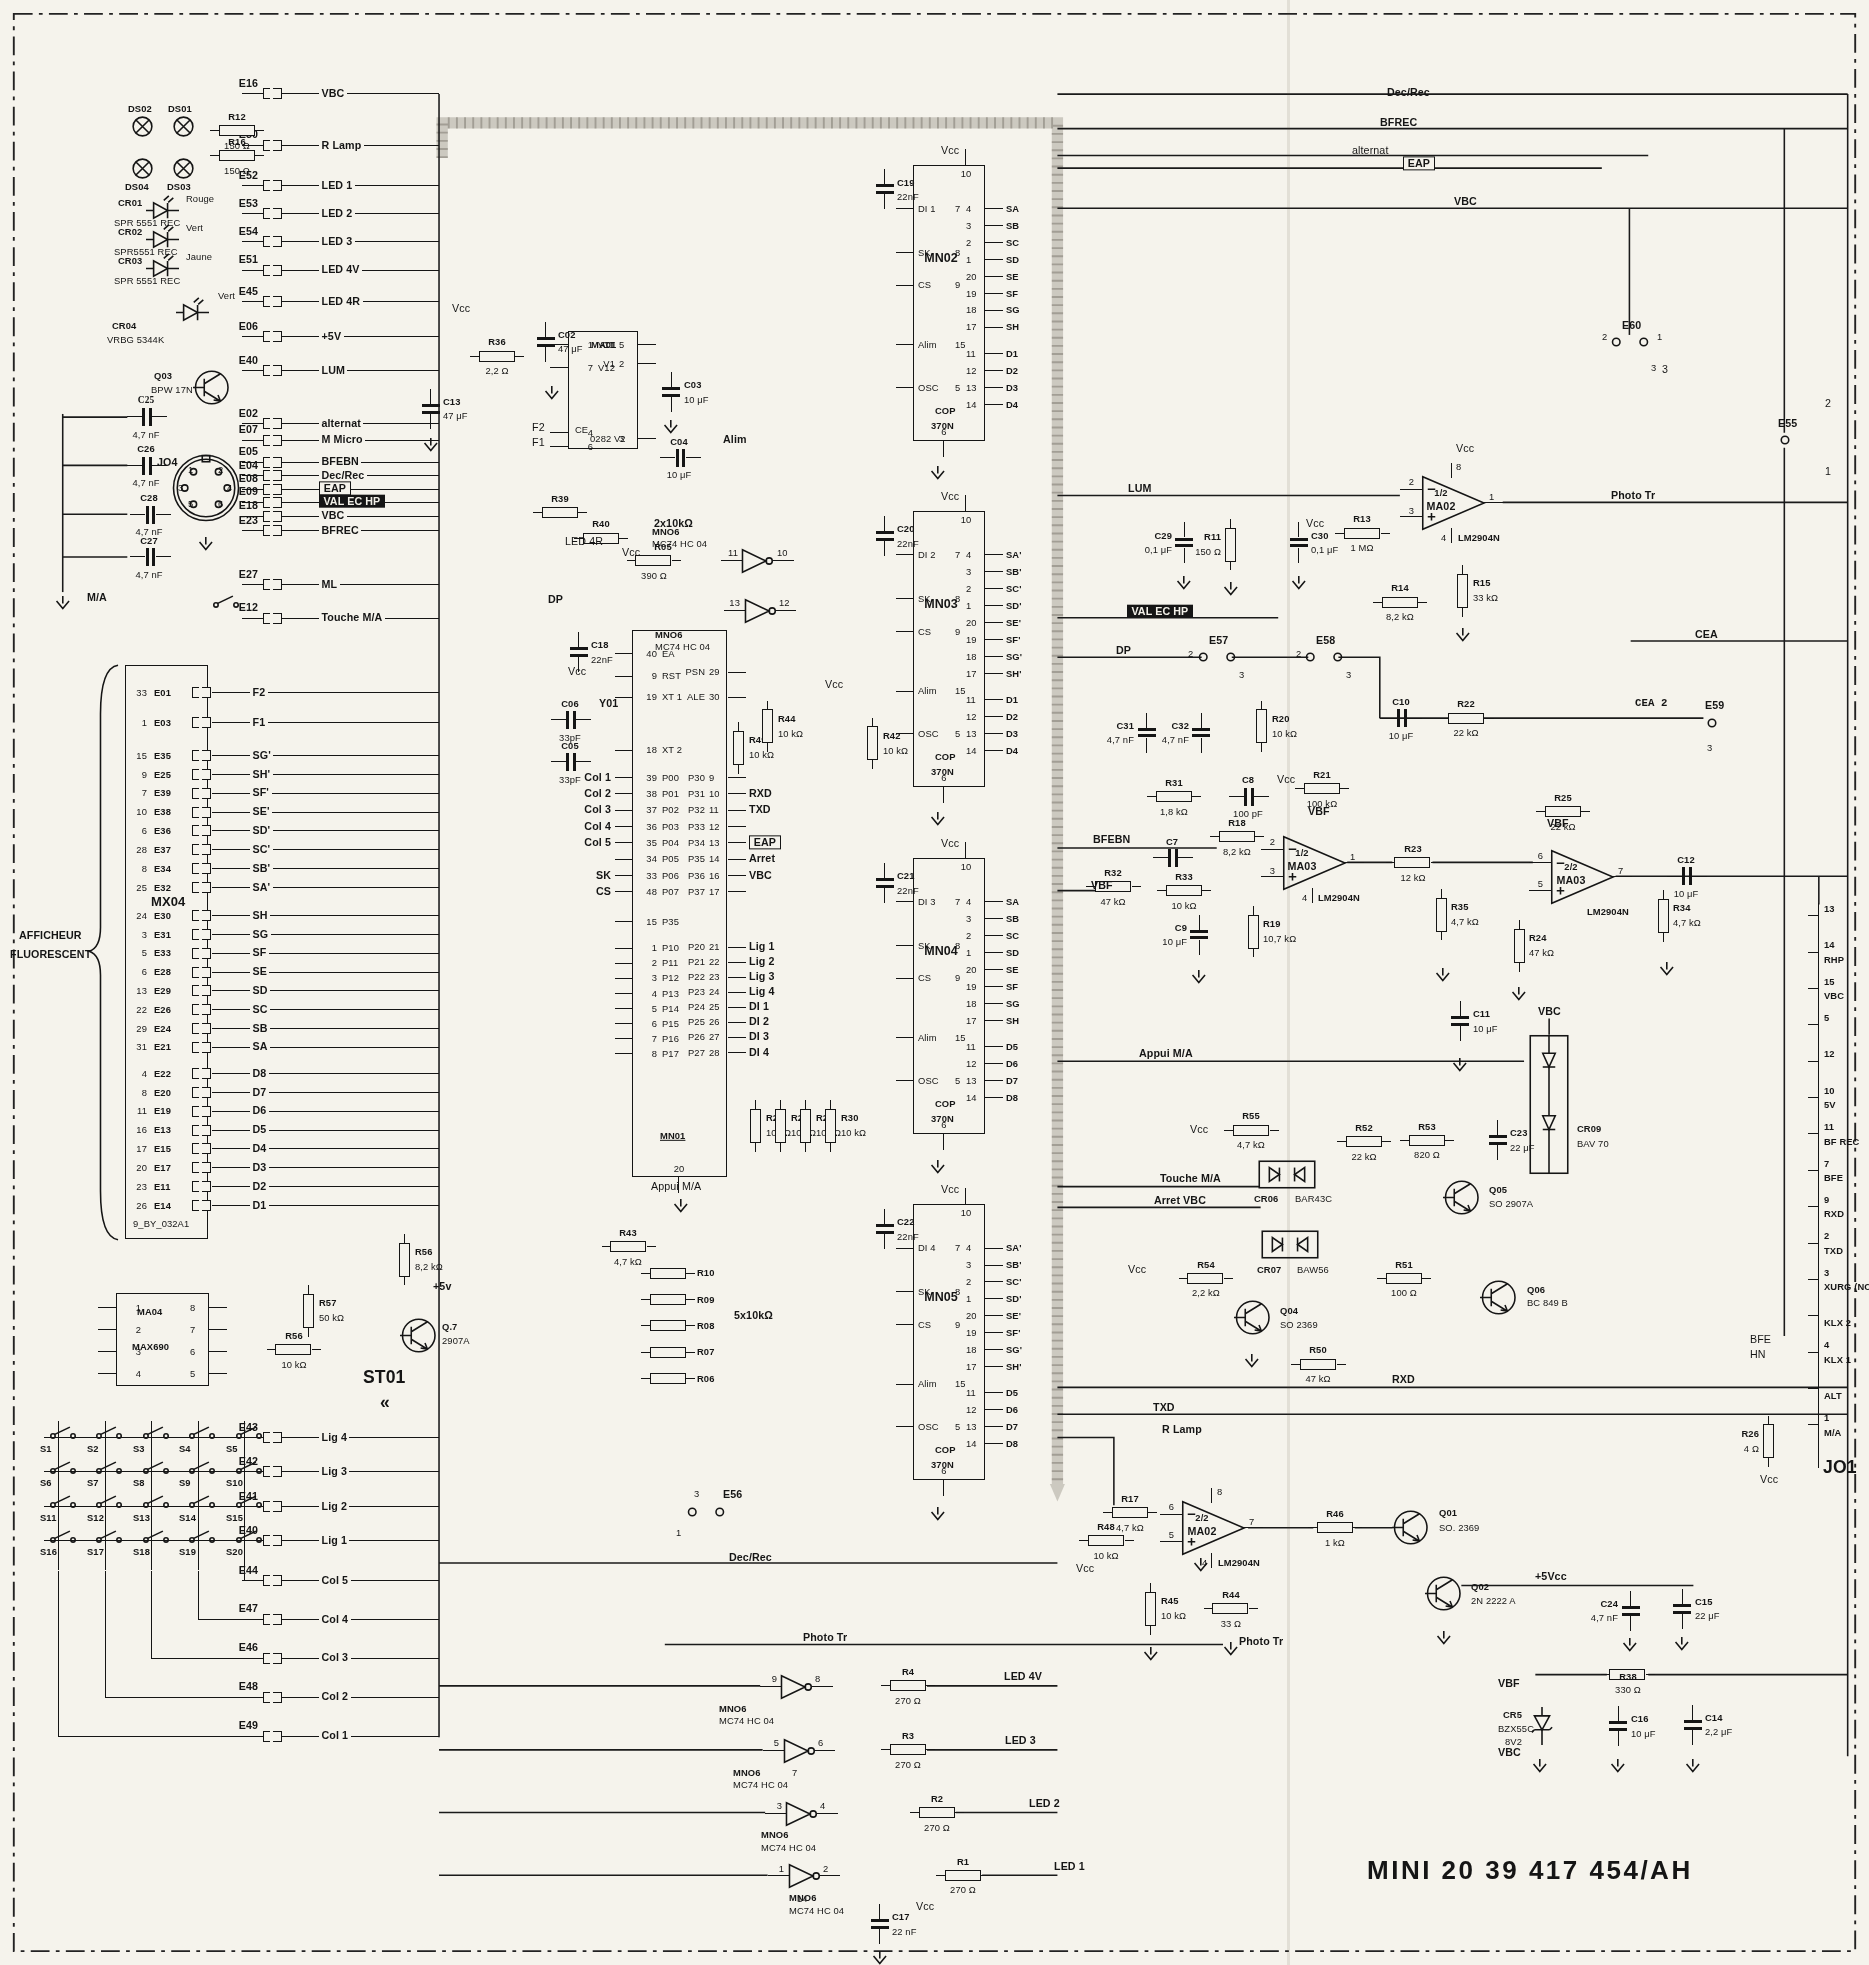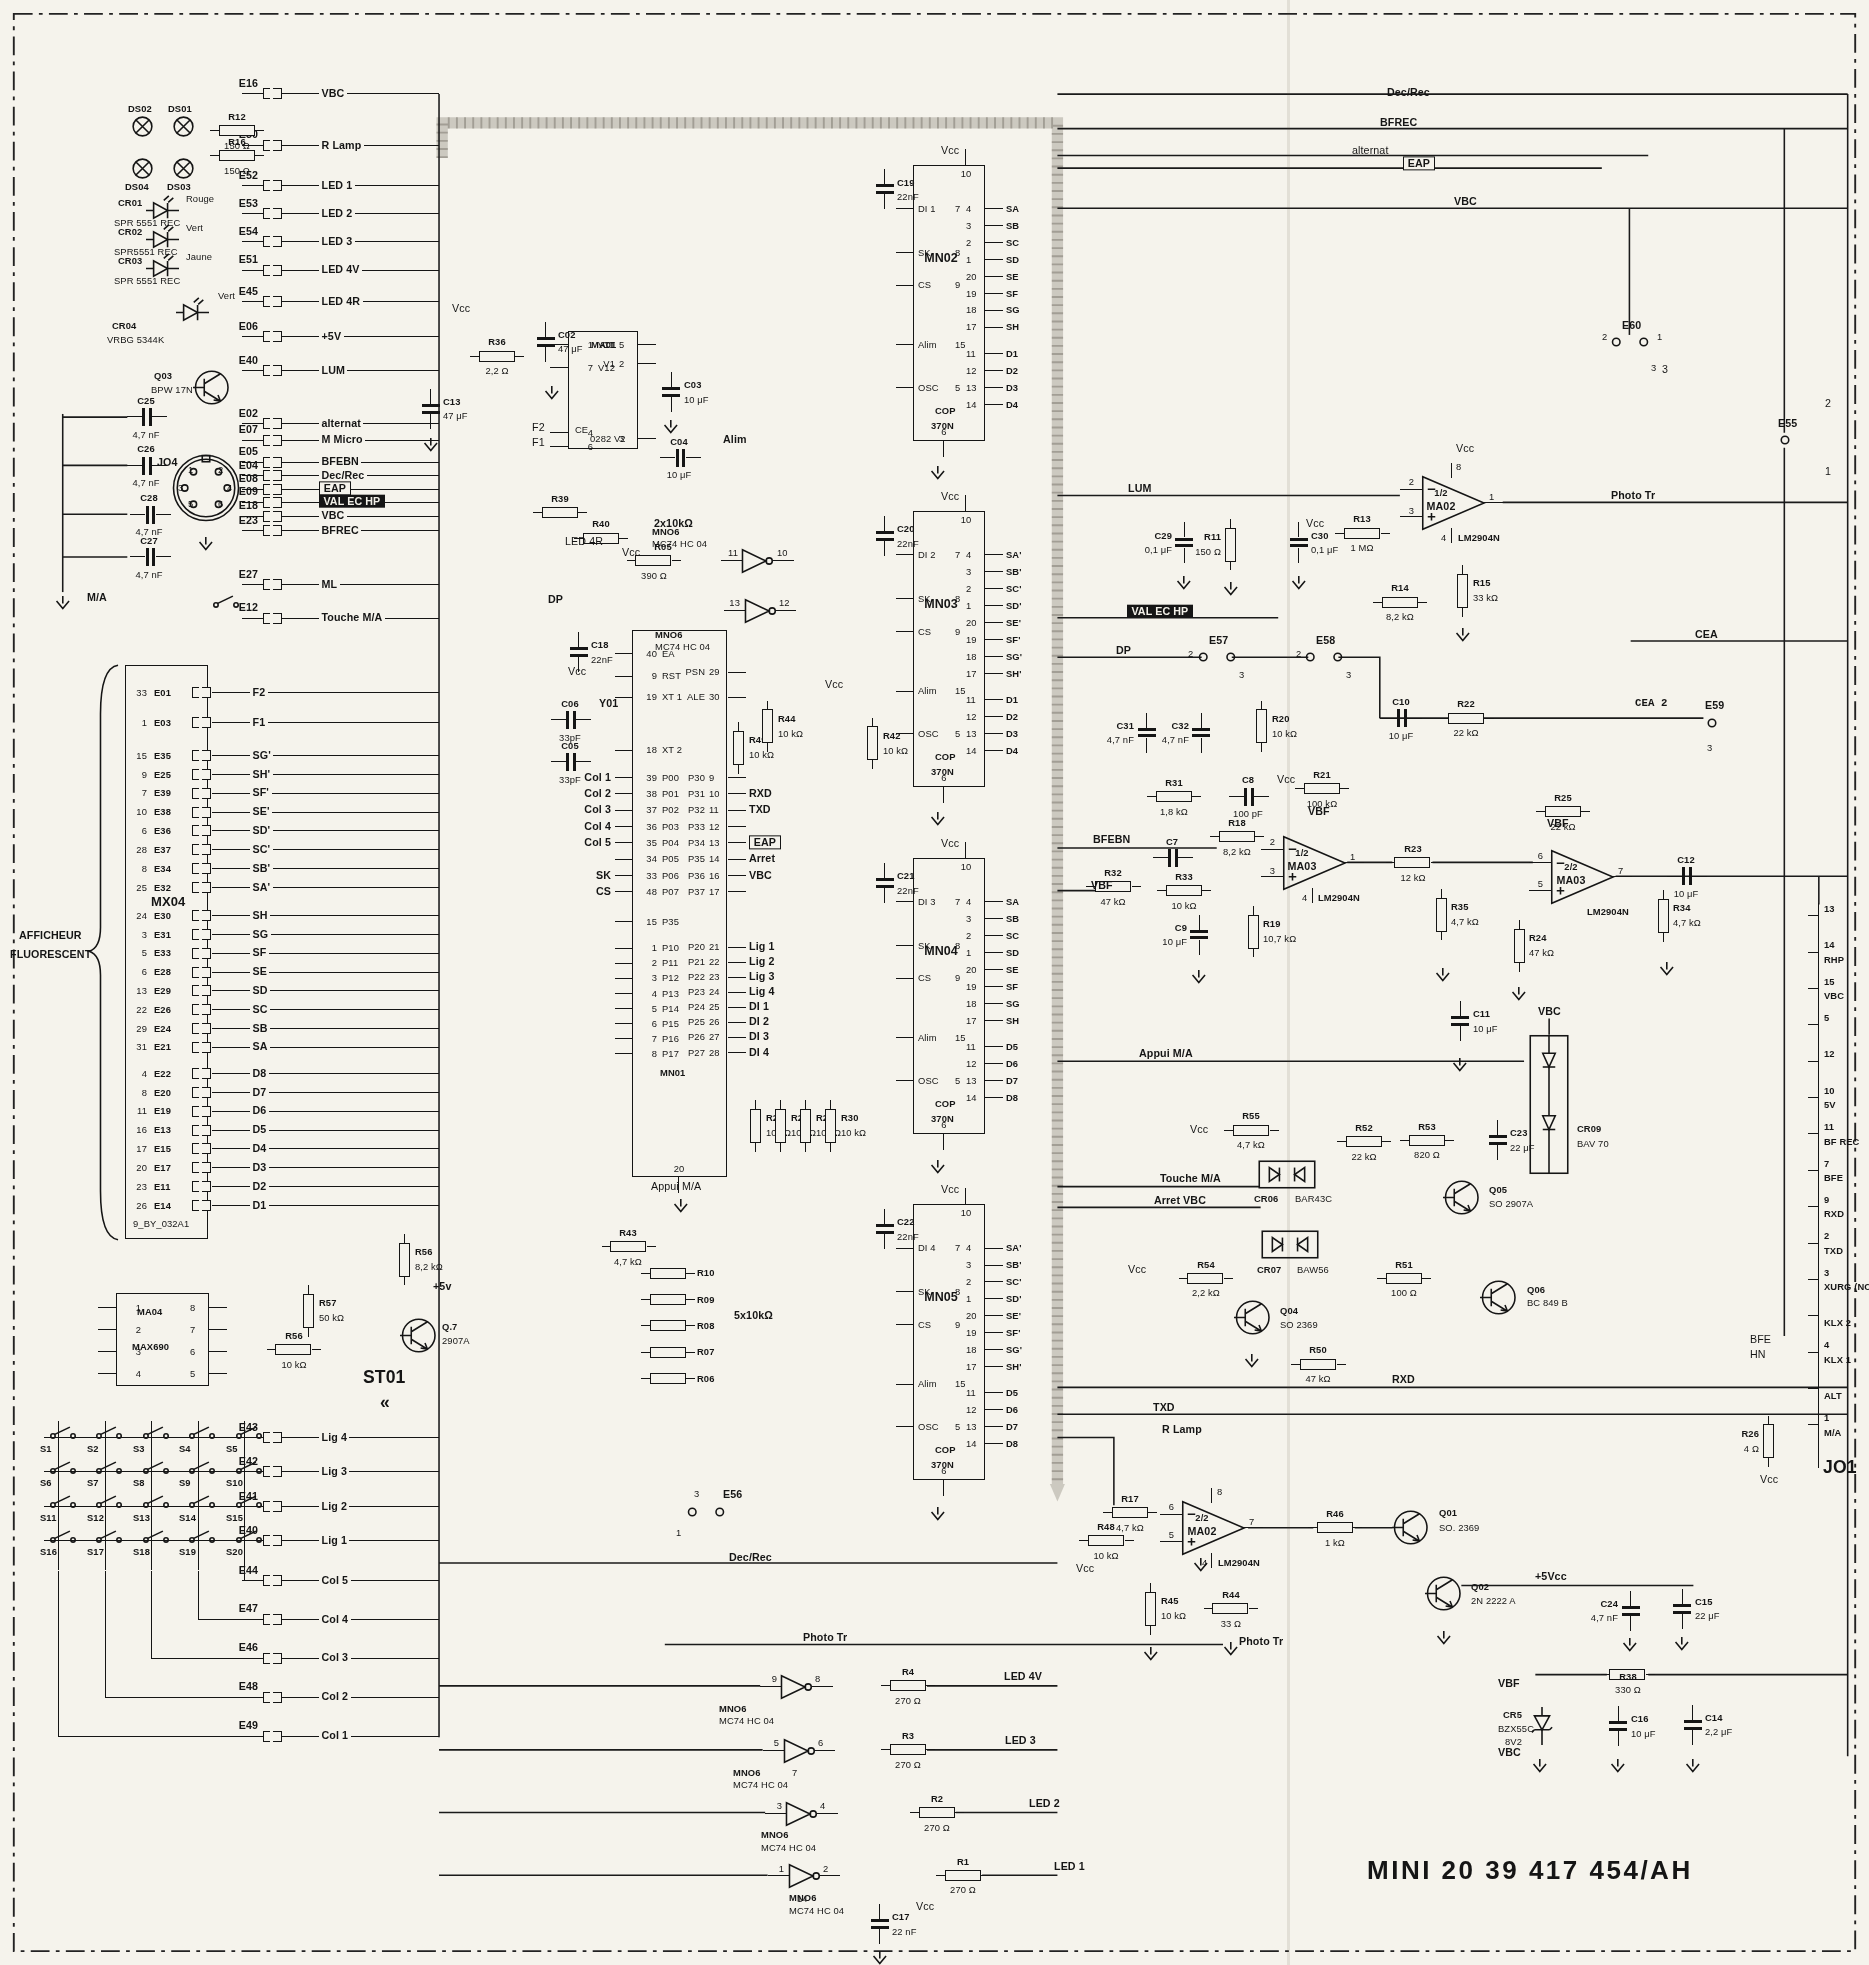--- a/index.html
+++ b/index.html
@@ -387,21 +387,21 @@
     <span class="t tr sm" style="position: absolute; left: 593px; top: 447px;">6</span>
     <div class="w" style="position: absolute; left: 638px; top: 344px; width: 17.6px; height: 1.3px;"></div>
     <span class="t tr sm" style="position: absolute; left: 615px; top: 345px;">CT</span>
     <span class="t sm" style="position: absolute; left: 619px; top: 345px;">5</span>
     <div class="w" style="position: absolute; left: 638px; top: 363px; width: 17.6px; height: 1.3px;"></div>
     <span class="t tr sm" style="position: absolute; left: 615px; top: 364px;">V1</span>
     <span class="t sm" style="position: absolute; left: 619px; top: 364px;">2</span>
     <div class="w" style="position: absolute; left: 638px; top: 438px; width: 17.6px; height: 1.3px;"></div>
     <span class="t sm" style="position: absolute; left: 619px; top: 439px;">3</span>
     <div class="icbox" style="position: absolute; left: 632px; top: 630px; width: 95px; height: 547px;"></div>
-    <span class="t b sm" style="position: absolute; left: 660px; top: 1073px;">MN01</span>
+    <span class="t b sm" style="position: absolute; left: 660px; top: 1136px; text-decoration: underline;">MN01</span>
     <div class="w" style="position: absolute; left: 615px; top: 653px; width: 17.6px; height: 1.3px;"></div>
     <span class="t tr sm" style="position: absolute; left: 657px; top: 654px;">40</span>
     <span class="t sm" style="position: absolute; left: 662px; top: 654px;">EA</span>
     <div class="w" style="position: absolute; left: 615px; top: 676px; width: 17.6px; height: 1.3px;"></div>
     <span class="t tr sm" style="position: absolute; left: 657px; top: 676px;">9</span>
     <span class="t sm" style="position: absolute; left: 662px; top: 676px;">RST</span>
     <div class="w" style="position: absolute; left: 615px; top: 697px; width: 17.6px; height: 1.3px;"></div>
     <span class="t tr sm" style="position: absolute; left: 657px; top: 697px;">19</span>
     <span class="t sm" style="position: absolute; left: 662px; top: 697px;">XT 1</span>
     <div class="w" style="position: absolute; left: 615px; top: 750px; width: 17.6px; height: 1.3px;"></div>
@@ -1085,21 +1085,21 @@
     <div class="w" style="position: absolute; left: 676px; top: 449px; width: 3.1px; height: 17.6px;"></div>
     <div class="w" style="position: absolute; left: 682px; top: 449px; width: 3.1px; height: 17.6px;"></div>
     <div class="w" style="position: absolute; left: 660px; top: 457px; width: 15px; height: 1.3px;"></div>
     <div class="w" style="position: absolute; left: 686px; top: 457px; width: 15px; height: 1.3px;"></div>
     <span class="t tc b sm" style="position: absolute; left: 679px; top: 442px;">C04</span>
     <span class="t tc sm" style="position: absolute; left: 679px; top: 475px;">10 μF</span>
     <div class="w" style="position: absolute; left: 142px; top: 408px; width: 3.1px; height: 17.6px;"></div>
     <div class="w" style="position: absolute; left: 149px; top: 408px; width: 3.1px; height: 17.6px;"></div>
     <div class="w" style="position: absolute; left: 127px; top: 416px; width: 15px; height: 1.3px;"></div>
     <div class="w" style="position: absolute; left: 152px; top: 416px; width: 15px; height: 1.3px;"></div>
-    <span class="t tc b sm" style="position: absolute; left: 146px; top: 401px;">C25</span>
+    <span class="t tc b sm" style="position: absolute; left: 146px; top: 401px; font-family: Liberation Serif, serif;">C25</span>
     <span class="t tc sm" style="position: absolute; left: 146px; top: 435px;">4,7 nF</span>
     <div class="w" style="position: absolute; left: 142px; top: 457px; width: 3.1px; height: 17.6px;"></div>
     <div class="w" style="position: absolute; left: 149px; top: 457px; width: 3.1px; height: 17.6px;"></div>
     <div class="w" style="position: absolute; left: 127px; top: 465px; width: 15px; height: 1.3px;"></div>
     <div class="w" style="position: absolute; left: 152px; top: 465px; width: 15px; height: 1.3px;"></div>
     <span class="t tc b sm" style="position: absolute; left: 146px; top: 449px;">C26</span>
     <span class="t tc sm" style="position: absolute; left: 146px; top: 483px;">4,7 nF</span>
     <div class="w" style="position: absolute; left: 146px; top: 506px; width: 3.1px; height: 17.6px;"></div>
     <div class="w" style="position: absolute; left: 152px; top: 506px; width: 3.1px; height: 17.6px;"></div>
     <div class="w" style="position: absolute; left: 130px; top: 514px; width: 15px; height: 1.3px;"></div>

